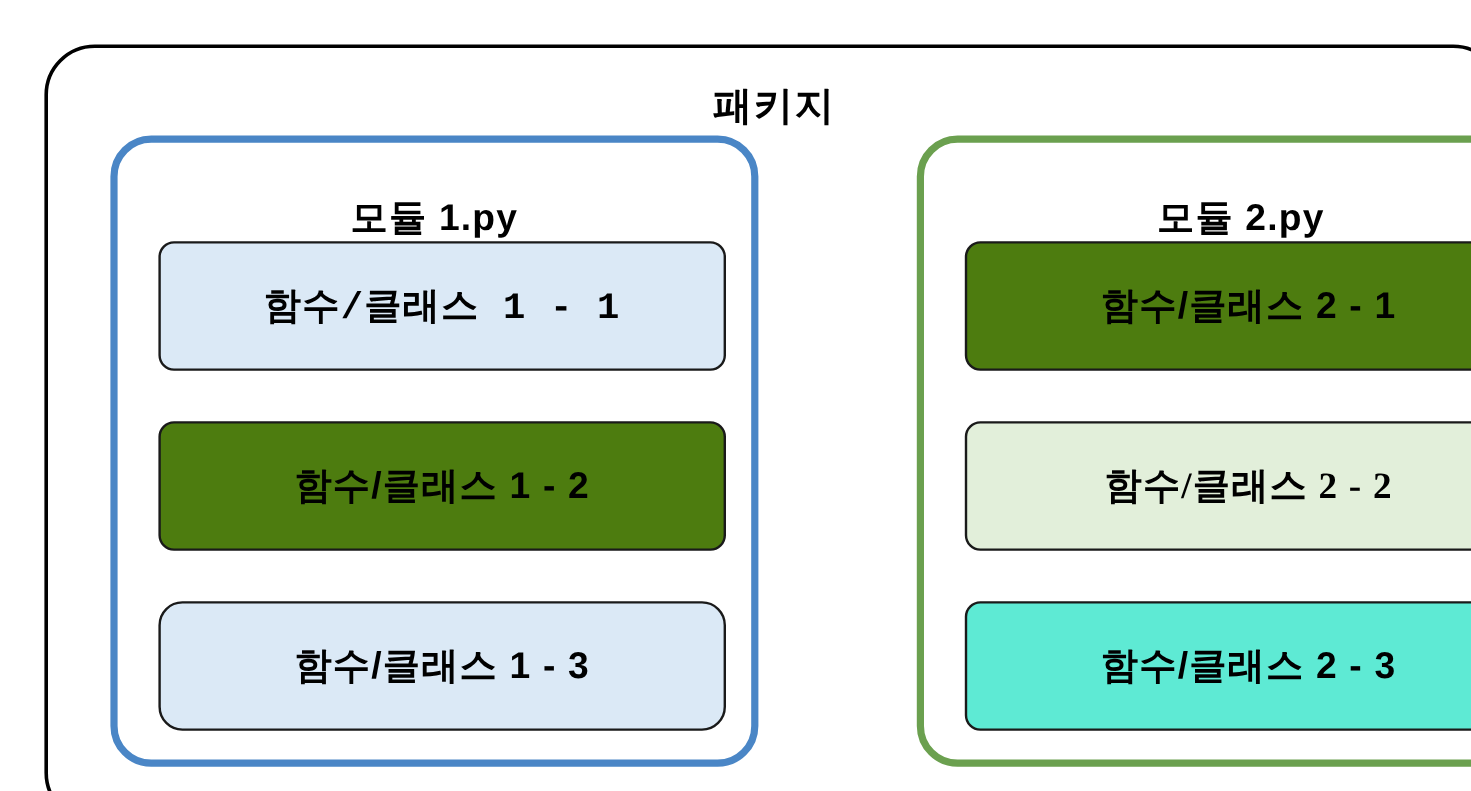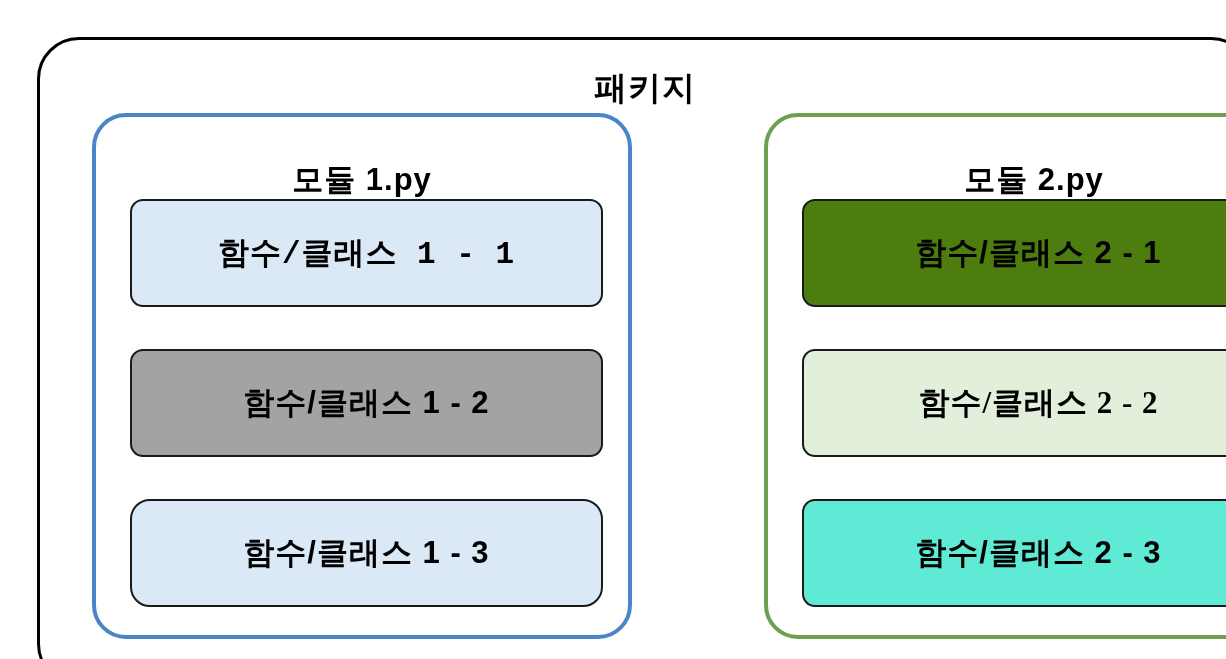--- a/index.html
+++ b/index.html
@@ -29,21 +29,21 @@
     text-align: center;
     font-size: 33px;
     font-weight: bold;
     color: #000000;
     letter-spacing: 1px;
   }
   .module {
     position: absolute;
     top: 73px;                 
     width: 540px; height: 526px;
-    border: 4px solid #737373; 
+    border: 6px solid #737373; 
     border-radius: 34px;
     background: #ffffff;
   }
   .module-1 { left: 52px; }    
   .module-2 { left: 680px; margin-left: 44px; }   
   .module-title {
     position: absolute;
     left: 0; top: 26px;
     width: 100%;
     text-align: center;
@@ -74,21 +74,21 @@
 <body>
 
 <div class="canvas">
   <div class="outer" style="border-color: rgb(0, 0, 0);">
 
     <div class="pkg-title">패키지</div>
 
     <div class="module module-1" style="border-color: rgb(74, 134, 198);">
       <div class="module-title">모듈 1.py</div>
       <div class="func-box box-1" style="background: rgb(219, 233, 246); border-color: rgb(26, 26, 26); font-family: Liberation Mono, monospace;">함수/클래스 1 - 1</div>
-      <div class="func-box box-2" style="background: #a3a3a3; border-color: rgb(26, 26, 26);">함수/클래스 1 - 2</div>
+      <div class="func-box box-2" style="background: #4d7c0f; border-color: rgb(26, 26, 26);">함수/클래스 1 - 2</div>
       <div class="func-box box-3" style="background: rgb(219, 233, 246); border-color: rgb(26, 26, 26); border-radius: 20px;">함수/클래스 1 - 3</div>
     </div>
 
     <div class="module module-2" style="border-color: rgb(107, 160, 79);">
       <div class="module-title">모듈 2.py</div>
       <div class="func-box box-1" style="background: #4d7c0f; border-color: rgb(26, 26, 26); text-align: center;">함수/클래스 2 - 1</div>
       <div class="func-box box-2" style="background: rgb(226, 239, 218); border-color: rgb(26, 26, 26); font-family: Liberation Serif, serif;">함수/클래스 2 - 2</div>
       <div class="func-box box-3" style="background: #5eead4; border-color: rgb(26, 26, 26);">함수/클래스 2 - 3</div>
     </div>
 

